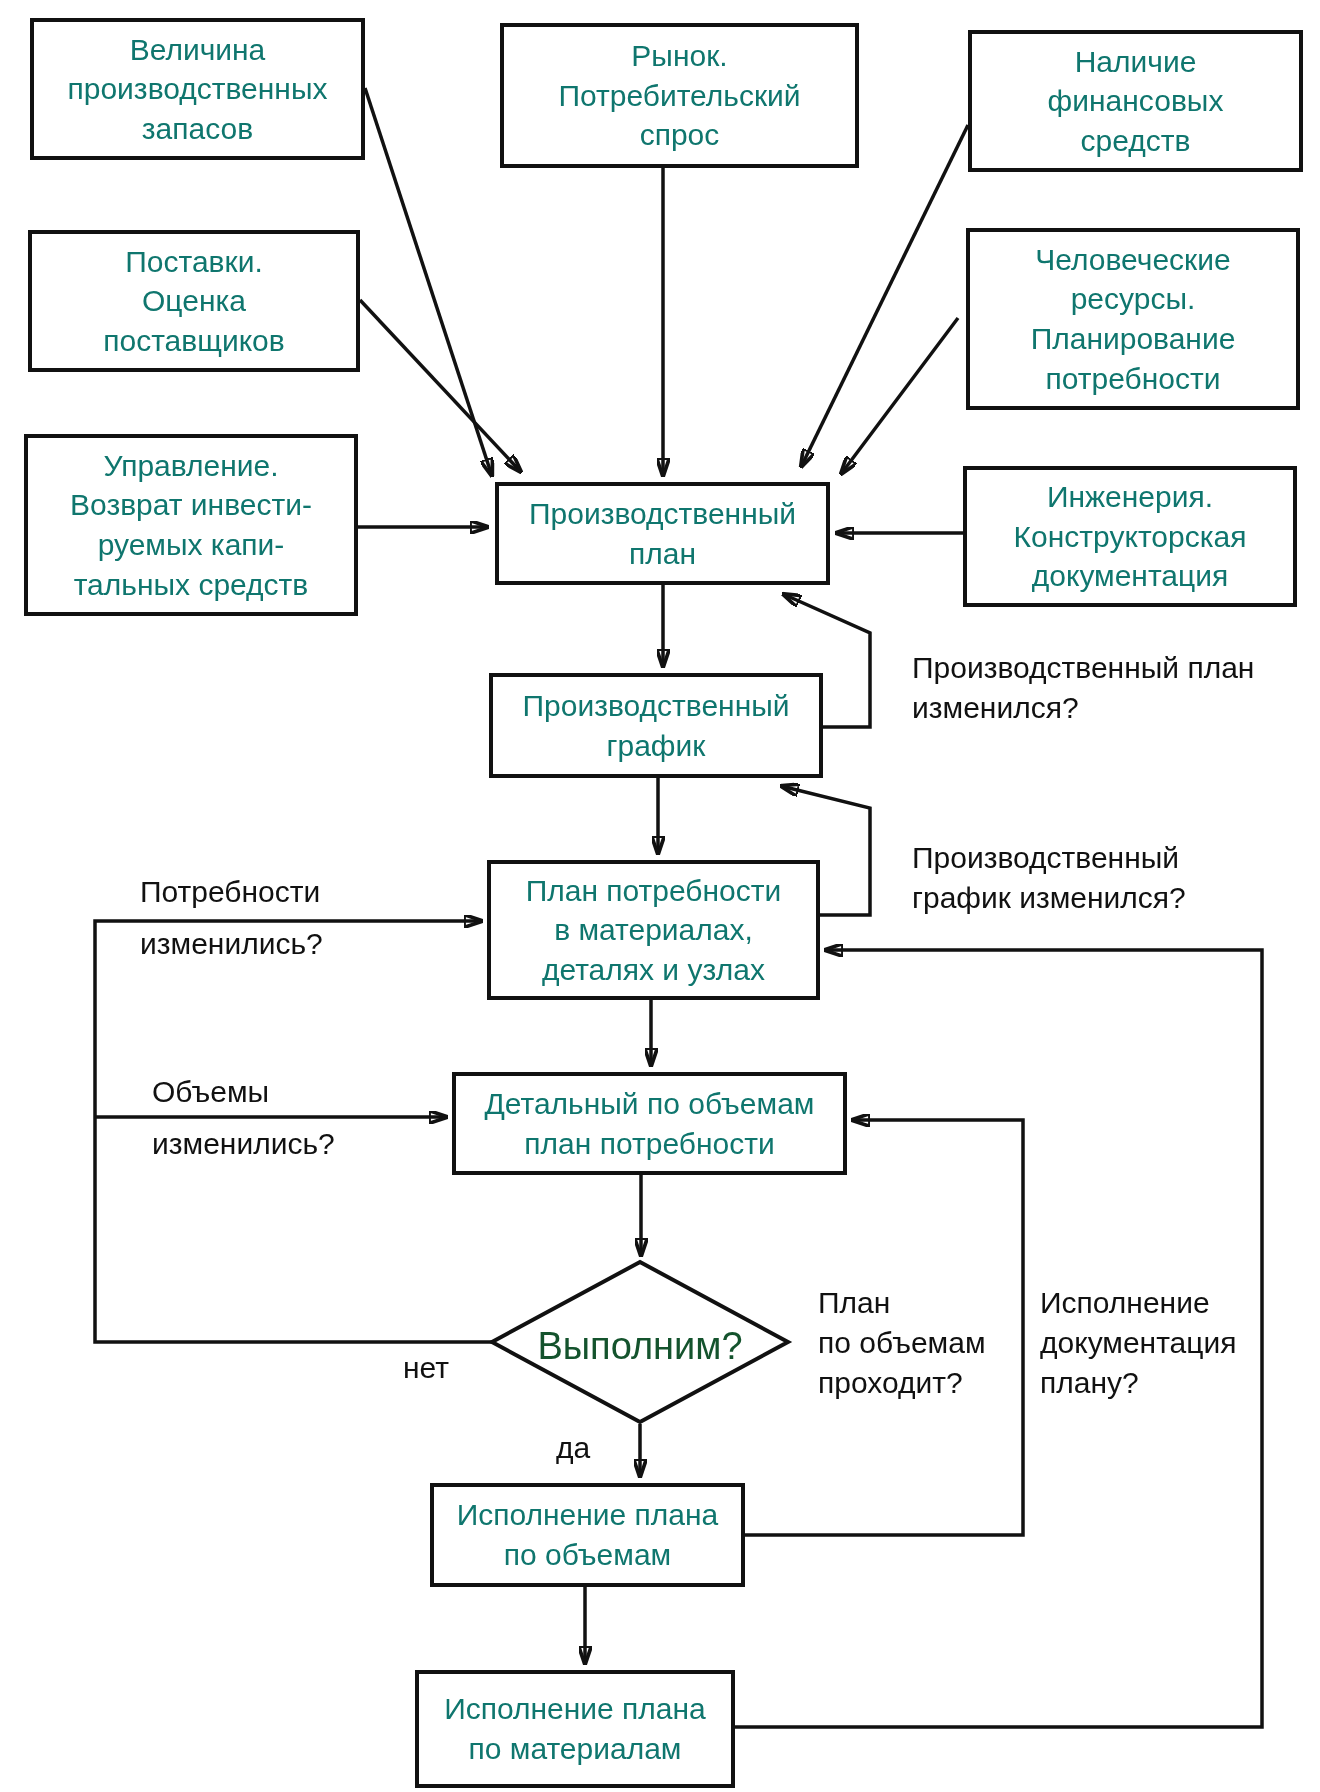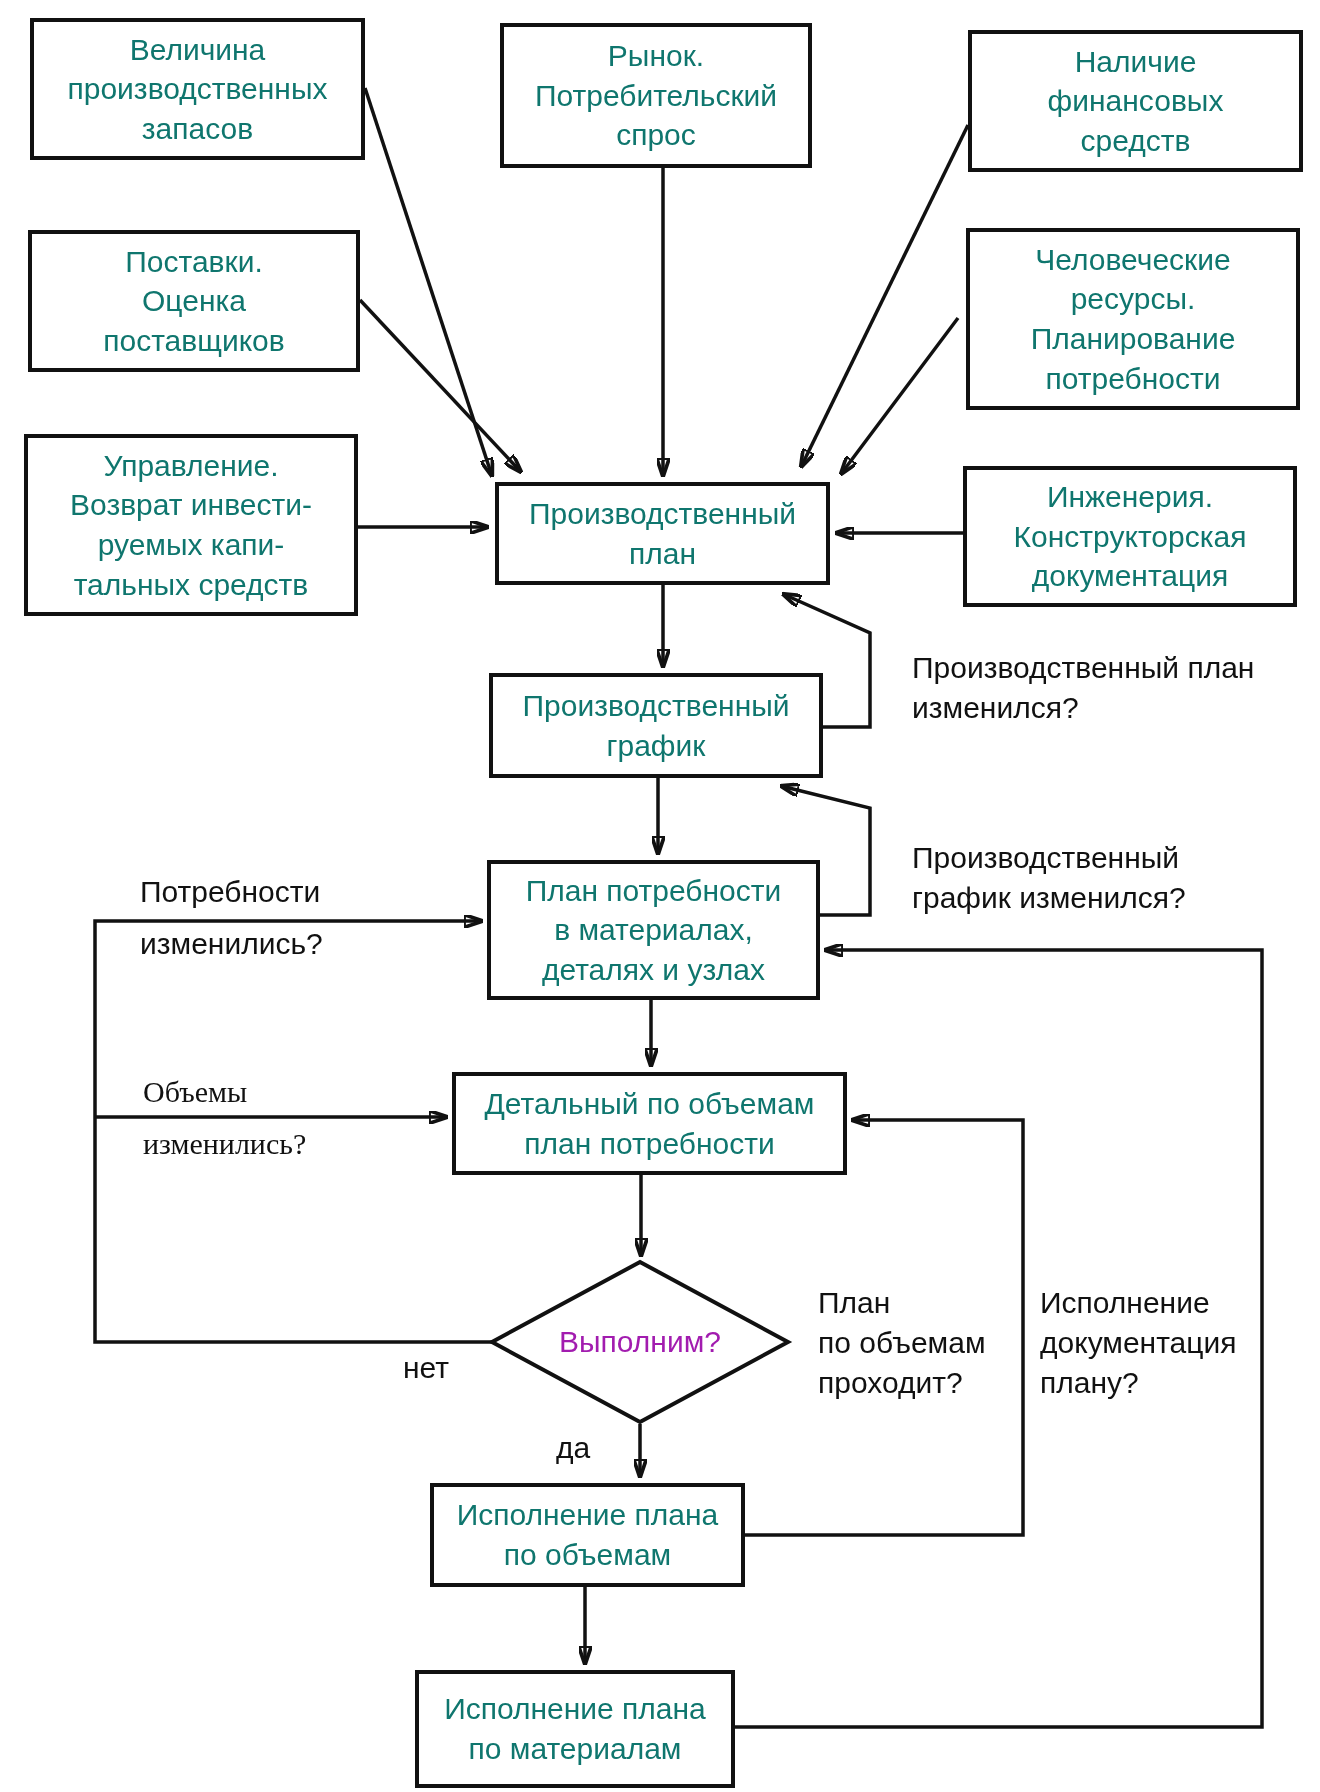--- a/index.html
+++ b/index.html
@@ -51,22 +51,22 @@
     font-size: 30px;
     line-height: 1.33;
     color: #111111;
     text-align: left;
   }
   .freelabel.split {
     line-height: 1.73;
   }
   .diamond-text {
     position: absolute;
-    font-size: 30px;
-    color: #a21caf;
+    font-size: 38px;
+    color: #14532d;
     text-align: center;
     white-space: pre-line;
   }
 </style>
 </head>
 <body>
 
 <div id="canvas">
 
   <svg class="wires" viewBox="0 0 1320 1792" xmlns="http://www.w3.org/2000/svg">
@@ -101,21 +101,21 @@
     <path d="M745,1535 L1023,1535 L1023,1120 L852,1120" marker-end="url(#ah)"></path>
 
     <path d="M735,1727 L1262,1727 L1262,950 L825,950" marker-end="url(#ah)"></path>
 
     <polygon class="diamond" points="640,1262 788,1342 640,1422 492,1342"></polygon>
   </svg>
 
   <div class="node" style="left:30px;  top:18px;  width:335px; height:142px;">Величина
 производственных
 запасов</div>
-  <div class="node" style="left:500px; top:23px;  width:312px; height:145px;">Рынок.
+  <div class="node" style="left:500px; top:23px;  width:359px; height:145px;">Рынок.
 Потребительский
 спрос</div>
   <div class="node" style="left:968px; top:30px;  width:335px; height:142px;">Наличие
 финансовых
 средств</div>
   <div class="node" style="left:28px;  top:230px; width:332px; height:142px;">Поставки.
 Оценка
 поставщиков</div>
   <div class="node" style="left:966px; top:228px; width:334px; height:182px;">Человеческие
 ресурсы.
@@ -144,21 +144,21 @@
 по материалам</div>
 
   <div class="diamond-text" style="left:517px; top:1325px; width:246px;">Выполним?</div>
 
   <div class="freelabel" style="left:912px; top:648px;">Производственный план
 изменился?</div>
   <div class="freelabel" style="left:912px; top:838px;">Производственный
 график изменился?</div>
   <div class="freelabel split" style="left:140px; top:866px;">Потребности
 изменились?</div>
-  <div class="freelabel split" style="left:143px; top:1066px;font-family:Liberation Serif, serif;">Объемы
+  <div class="freelabel split" style="left:152px; top:1066px;">Объемы
 изменились?</div>
   <div class="freelabel" style="left:403px; top:1348px;">нет</div>
   <div class="freelabel" style="left:556px; top:1428px;">да</div>
   <div class="freelabel" style="left:818px; top:1283px;">План
 по объемам
 проходит?</div>
   <div class="freelabel" style="left:1040px; top:1283px;">Исполнение
 документация
 плану?</div>
 

